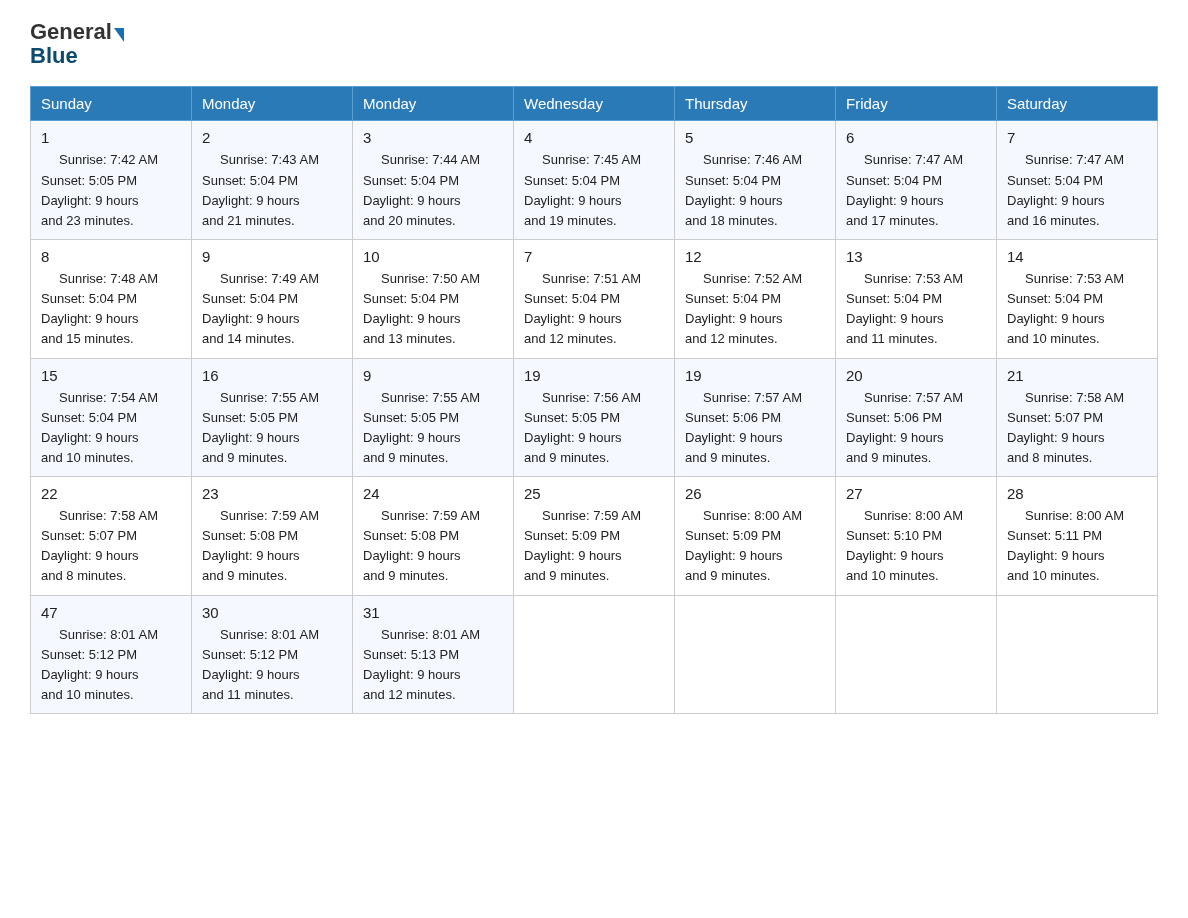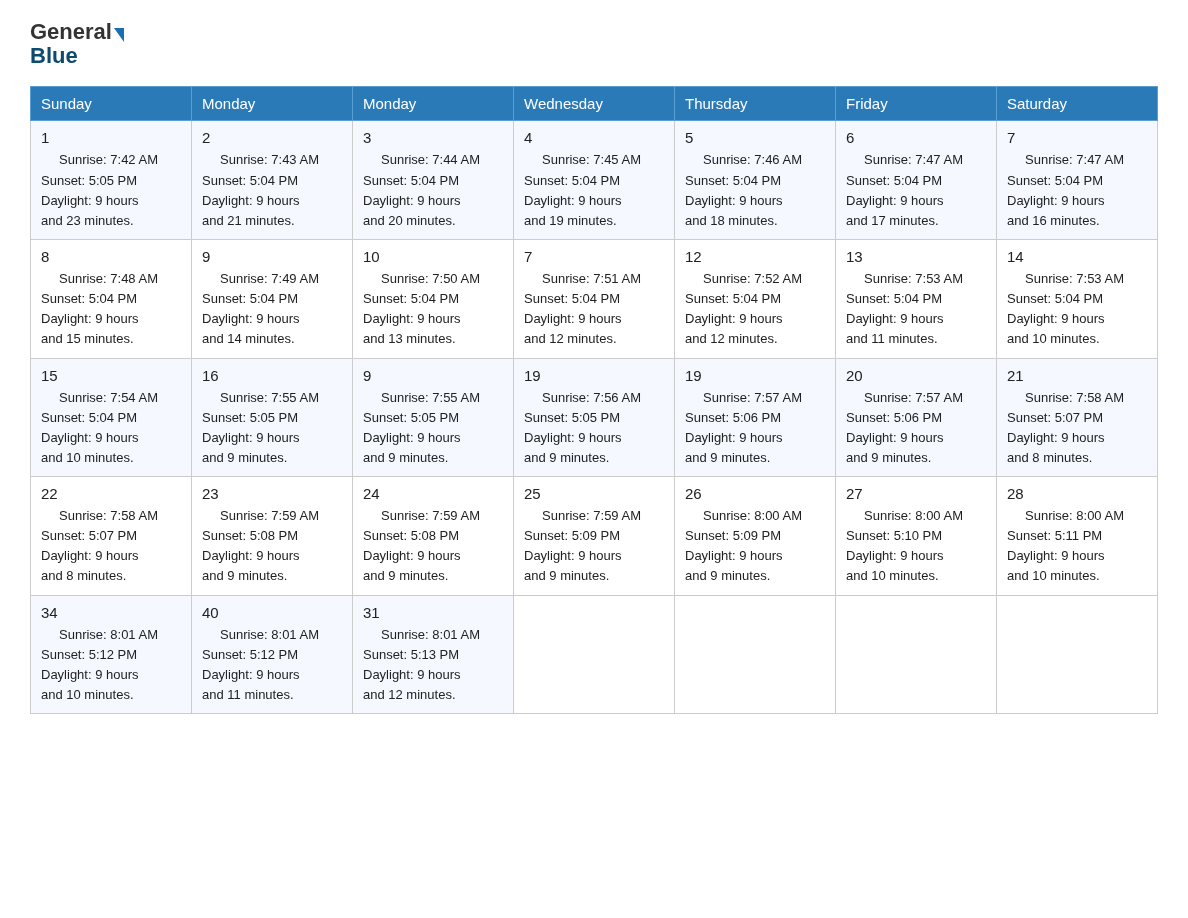--- a/index.html
+++ b/index.html
@@ -247,25 +247,25 @@
           <span class="day-num">27</span>
           <span class="day-info">Sunrise: 8:00 AM<br>Sunset: 5:10 PM<br>Daylight: 9 hours<br>and 10 minutes.</span>
         </td>
         <td>
           <span class="day-num">28</span>
           <span class="day-info">Sunrise: 8:00 AM<br>Sunset: 5:11 PM<br>Daylight: 9 hours<br>and 10 minutes.</span>
         </td>
       </tr>
       <tr>
         <td>
-          <span class="day-num">34</span>
+          <span class="day-num">47</span>
           <span class="day-info">Sunrise: 8:01 AM<br>Sunset: 5:12 PM<br>Daylight: 9 hours<br>and 10 minutes.</span>
         </td>
         <td>
-          <span class="day-num">40</span>
+          <span class="day-num">30</span>
           <span class="day-info">Sunrise: 8:01 AM<br>Sunset: 5:12 PM<br>Daylight: 9 hours<br>and 11 minutes.</span>
         </td>
         <td>
           <span class="day-num">31</span>
           <span class="day-info">Sunrise: 8:01 AM<br>Sunset: 5:13 PM<br>Daylight: 9 hours<br>and 12 minutes.</span>
         </td>
         <td class="empty-cell"></td>
         <td class="empty-cell"></td>
         <td class="empty-cell"></td>
         <td class="empty-cell"></td>

